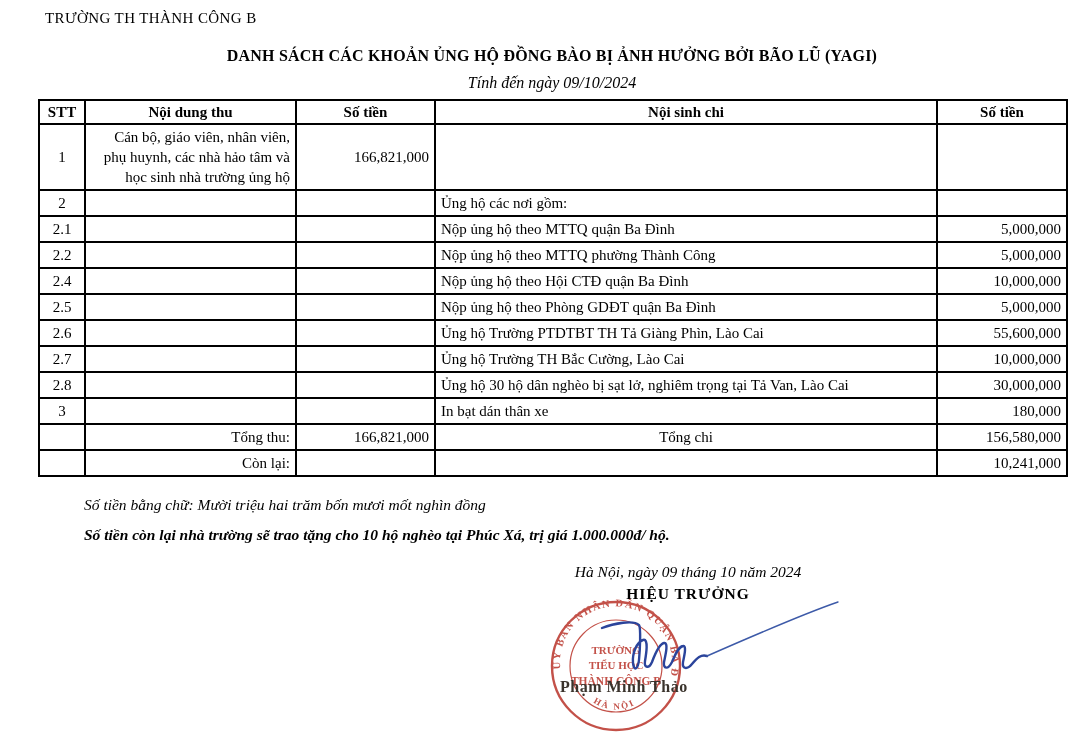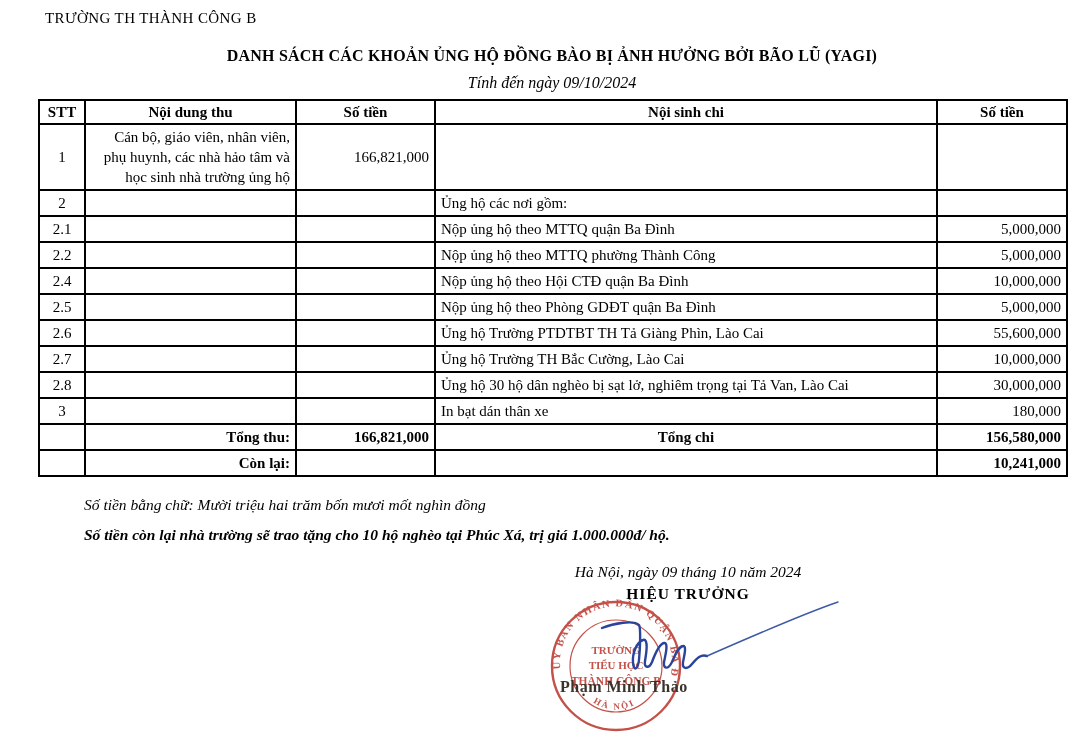--- a/index.html
+++ b/index.html
@@ -15,21 +15,21 @@
   table.donations{
     position:absolute;left:38px;top:99px;width:1028px;
     border-collapse:collapse;table-layout:fixed;font-size:15px;
   }
   table.donations th,table.donations td{
     border:2px solid #000;padding:1px 5px;overflow:hidden;
   }
   table.donations th{font-weight:bold;text-align:center;height:20px;}
   table.donations td{height:22px;}
   tr.tall td{height:62px;}
-  tr.bold td{font-weight:bold;}
+  tr.bold td{font-weight:normal;}
   .c-stt{text-align:center;padding:1px 2px;}
   .c-thu{text-align:right;line-height:20px;}
   .c-thuamt,.c-chiamt{text-align:right;}
   .c-chi{text-align:left;}
   .c-chi.center{text-align:center;}
   .amount-words{left:84px;top:496px;font-style:italic;font-size:15.5px;}
   .remain-note{left:84px;top:526px;font-style:italic;font-weight:bold;font-size:15.5px;}
   .place-date{left:538px;top:563px;width:300px;text-align:center;font-style:italic;font-size:15.5px;}
   .signer-role{left:538px;top:585px;width:300px;text-align:center;font-weight:bold;font-size:15.5px;letter-spacing:1px;}
   .stamp-wrap{left:547px;top:597px;width:138px;height:138px;}

